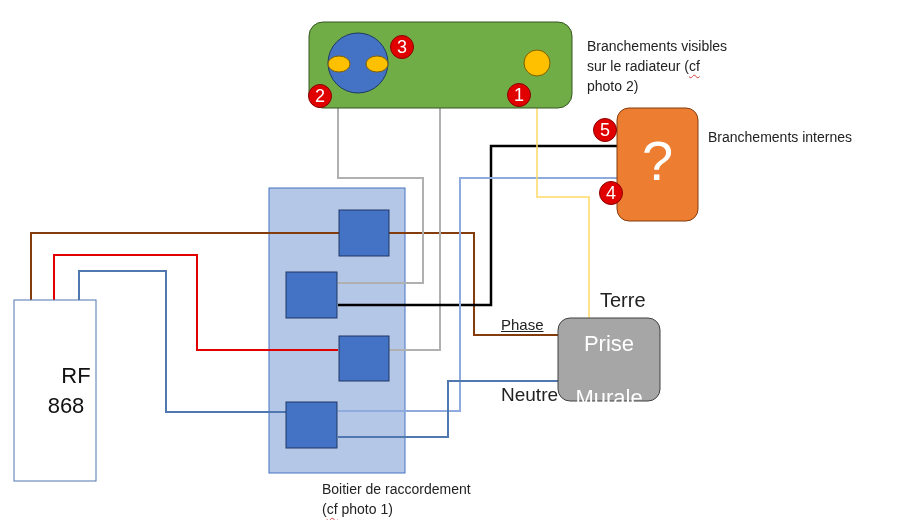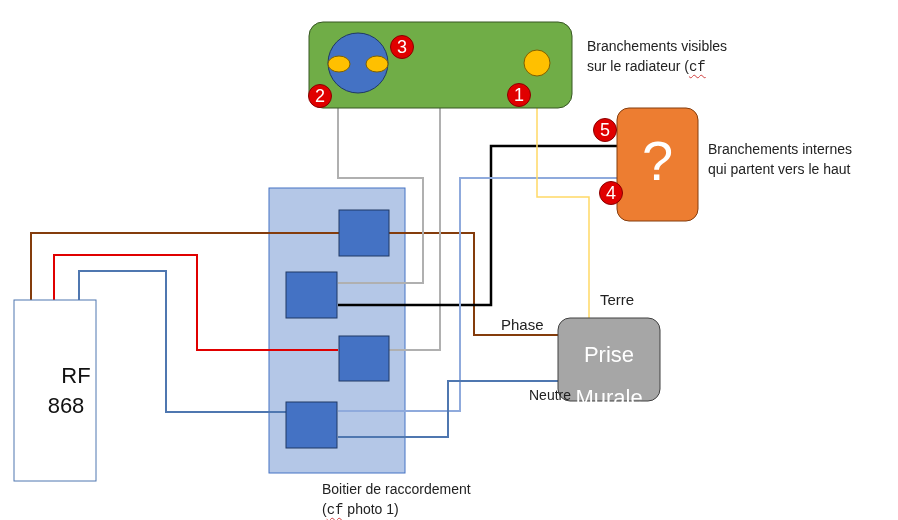--- a/index.html
+++ b/index.html
@@ -1,21 +1,21 @@
 <!DOCTYPE html>
 <html><head>
 <meta charset="utf-8">
 <style>
   html, body { margin:0; padding:0; background:#ffffff; }
   body { width:898px; height:520px; position:relative; overflow:hidden; font-family:"Liberation Sans", sans-serif; }
   svg { position:absolute; left:0; top:0; }
   .lbl { position:absolute; font-size:14px; line-height:20px; color:#222; }
   .badge { position:absolute; width:22px; height:22px; border-radius:50%; background:#e00000; border:1px solid #8a0000; color:#fff; font-size:18px; line-height:22px; text-align:center; font-family:"Liberation Sans", sans-serif; }
   .bigtxt { position:absolute; text-align:center; }
-  .squig { text-decoration: underline wavy #d04040; text-underline-offset:3px; text-decoration-thickness:1px;font-family:Liberation Mono, monospace; }
+  .squig { text-decoration: underline wavy #d04040; text-underline-offset:3px; text-decoration-thickness:1px; }
 </style>
 </head>
 <body>
 
 <svg width="898" height="520" viewBox="0 0 898 520">
 
   <rect x="269" y="188" width="136" height="285" fill="#b4c7e7" stroke="#4472c4" stroke-width="1"></rect>
 
   <polyline points="31,300 31,233 339,233" fill="none" stroke="#843c0c" stroke-width="2"></polyline>
   <polyline points="389,233 474,233 474,335 558,335" fill="none" stroke="#843c0c" stroke-width="2"></polyline>
@@ -58,33 +58,33 @@
 <div class="badge" style="left:308px;top:84px;">2</div>
 <div class="badge" style="left:390px;top:35px;">3</div>
 <div class="badge" style="left:599px;top:181px;">4</div>
 <div class="badge" style="left:593px;top:118px;">5</div>
 
 <div class="bigtxt" style="left:617px;top:126px;width:81px;font-size:56px;line-height:70px;color:#ffffff;">?</div>
 
 <div class="bigtxt" style="left:14px;top:362px;width:92px;font-size:22px;line-height:28px;color:#111;padding-left:16px;">RF</div>
 <div class="bigtxt" style="left:14px;top:392px;width:104px;font-size:22px;line-height:28px;color:#111;">868</div>
 
-<div class="bigtxt" style="left:558px;top:341px;width:102px;font-size:22px;line-height:28px;color:#ffffff;">Prise</div>
+<div class="bigtxt" style="left:558px;top:330px;width:102px;font-size:22px;line-height:28px;color:#ffffff;">Prise</div>
 <div class="bigtxt" style="left:558px;top:360px;width:102px;font-size:22px;line-height:28px;color:#ffffff;margin-top:24px;">Murale</div>
 
 <div class="lbl" style="left:587px;top:36px;">
   <div>Branchements visibles</div>
   <div><span>sur le radiateur (</span><span class="squig">cf</span></div>
+  <div>photo 2)</div>
 </div>
 
-<div class="lbl" style="left:708px;top:139px;">
+<div class="lbl" style="left:708px;top:127px;">
   <div>Branchements internes</div>
-  <div>qui partent vers le haut</div>
 </div>
 
 <div class="lbl" style="left:278px;top:479px;margin-left:44px;">
   <div>Boitier de raccordement</div>
   <div><span>(</span><span class="squig">cf</span><span> photo 1)</span></div>
 </div>
 
-<div class="lbl" style="left:600px;top:290px;font-size:15px;">Terre</div>
-<div class="lbl" style="left:501px;top:315px;font-size:15px;">Phase</div>
-<div class="lbl" style="left:501px;top:385px;font-size:14px;margin-left:28px;">Neutre</div>
+<div class="lbl" style="left:600px;top:290px;font-size:20px;">Terre</div>
+<div class="lbl" style="left:501px;top:315px;font-size:15px;text-decoration:underline;">Phase</div>
+<div class="lbl" style="left:501px;top:385px;font-size:19px;">Neutre</div>
 
 </body></html>

